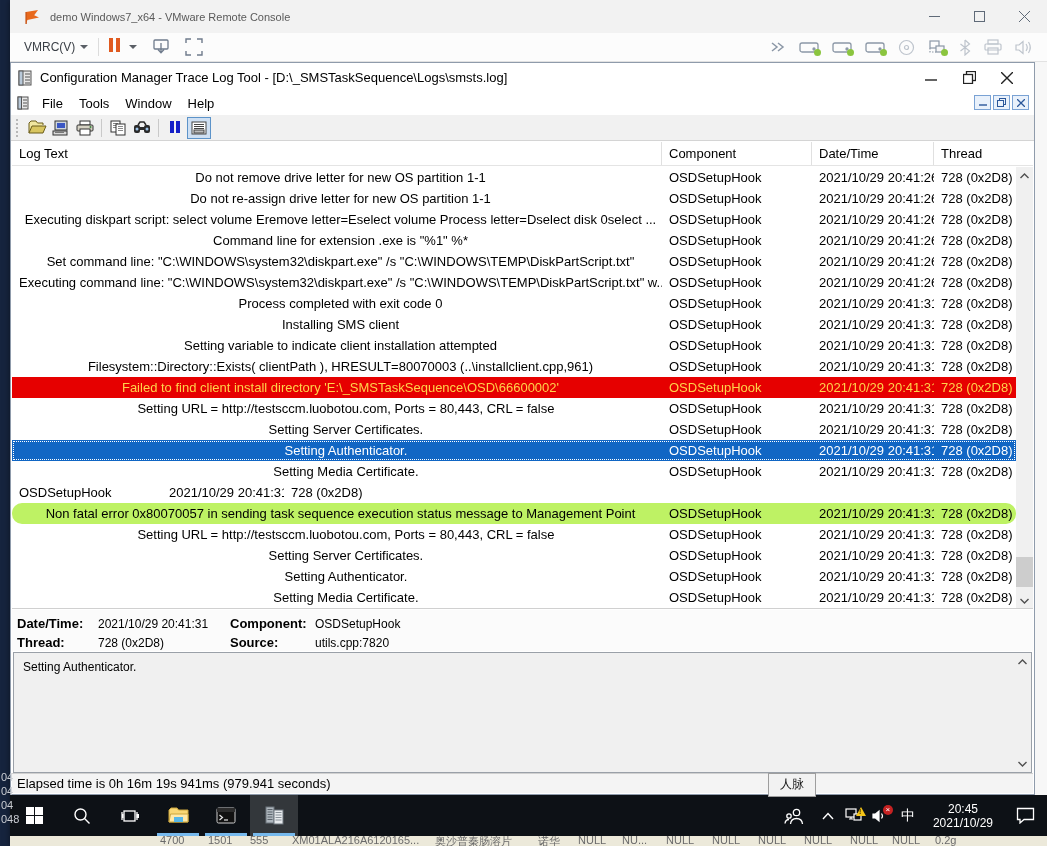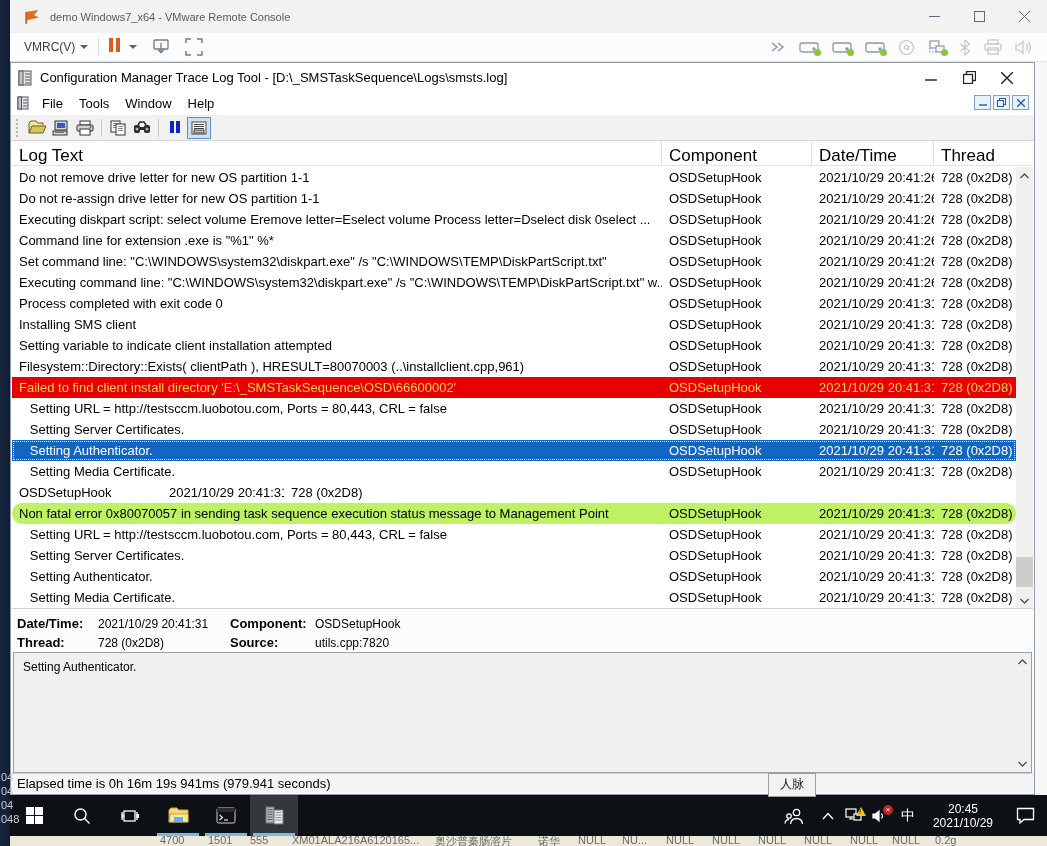--- a/index.html
+++ b/index.html
@@ -43,27 +43,27 @@
   .mdi-btn { width:17px; height:15px; background:#e9f1fb; border:1px solid #7aa2d4; display:flex; align-items:center; justify-content:center; color:#2b579a; }
   .ct-toolbar { height:27px; background:#f1f1f1; border-top:1px solid #fff; border-bottom:1px solid #d4d4d4; display:flex; align-items:center; padding-left:4px; }
   .grip { width:4px; height:18px; border-left:2px dotted #b8b8b8; margin:0 5px 0 1px; }
   .tbtn { width:24px; height:22px; display:flex; align-items:center; justify-content:center; }
   .tsep { width:1px; height:18px; background:#c9c9c9; margin:0 4px; }
   .tbtn.pressed { background:#cfe0f3; border:1px solid #5c93c9; }
   .bluebars span { display:inline-block; width:4px; height:12px; background:#1520c8; margin:0 1px; }
 
   
   .ct-table { position:absolute; left:1px; right:1px; top:79px; height:467px; background:#fff; overflow:hidden; border-bottom:1px solid #d0d0d0; }
-  .thead { height:24px; display:flex; border-bottom:1px solid #e4e4e4; font-size:17px; color:#000; background:#fff; }
+  .thead { height:24px; display:flex; border-bottom:1px solid #e4e4e4; font-size:13px; color:#000; background:#fff; }
   .th { padding:4px 0 0 7px; border-right:1px solid #e0e0e0; overflow:hidden; white-space:nowrap; }
   .th-text { width:650px; } .th-comp { width:150px; } .th-date { width:122px; } .th-thread { width:84px; border-right:none; }
   #log-rows { position:absolute; left:0; top:25px; right:17px; }
   .lrow { display:flex; height:21px; align-items:center; font-size:13px; color:#000; background:#fff; }
   .lcell { overflow:hidden; white-space:pre; flex:none; }
-  .c-text { width:650px; padding-left:7px; }
+  .c-text { width:650px; padding-left:7px;text-align:center; }
   .c-comp { width:150px; padding-left:7px; }
   .c-date { width:122px; padding-left:7px; }
   .c-thread { width:84px; padding-left:7px; }
   .lrow.error { background:#e60000; color:#ffd24a; }
   .lrow.selected { background:#1166c4; color:#fff; outline:1px dotted #fff; outline-offset:-2px; }
   .lrow.warning { background:#bef264; color:#000;border-radius:10px; }
 
   
   .vsb { position:absolute; width:17px; background:#f0f0f0; }
   .vsb .arr { position:absolute; left:0; width:17px; height:17px; display:flex; align-items:center; justify-content:center; color:#505050; }

